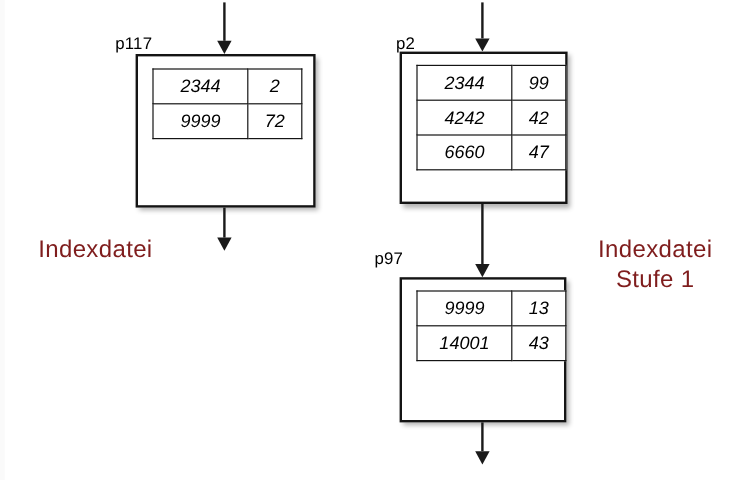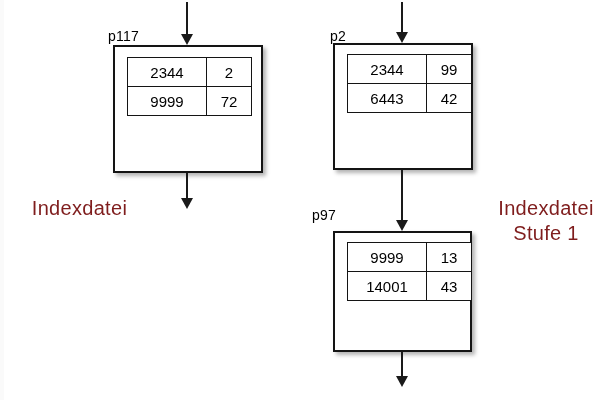--- a/index.html
+++ b/index.html
@@ -49,20 +49,21 @@
     letter-spacing: 0.2px;
     white-space: nowrap;
   }
 
   
   .entry-table {
     position: absolute;
     border-collapse: collapse;
     table-layout: fixed;
     background: #ffffff;
+    font-style: italic;
   }
   .entry-table td {
     border: 1px solid #141414;
     text-align: center;
     vertical-align: middle;
     font-family: "Liberation Sans", sans-serif;
     font-size: 15px;
     color: #000000;
     padding: 0;
     height: 28px;
@@ -110,21 +111,21 @@
 
 <div id="canvas">
 
   <div class="edge-strip"></div>
 
   <div class="arrow" style="left:181px; top:2px; width:12px; height:43px;">
     <div class="shaft" style="height:32px;"></div>
     <div class="head" style="top:32px;"></div>
   </div>
 
-  <div class="page-label" style="left:108px; top:28px;">p117</div>
+  <div class="page-label" style="left:96px; top:28px;">p117</div>
 
   <div class="page-box" style="left:113px; top:45px; width:150px; height:128px;"></div>
 
   <table class="entry-table" style="left:127px; top:57px;">
     <tbody>
       <tr>
         <td class="key">2344</td>
         <td class="ptr">2</td>
       </tr>
       <tr>
@@ -152,22 +153,26 @@
 
   <div class="page-box" style="left:333px; top:43px; width:140px; height:127px;"></div>
 
   <table class="entry-table" style="left:347px; top:54px;">
     <tbody>
       <tr>
         <td class="key">2344</td>
         <td class="ptr">99</td>
       </tr>
       <tr>
-        <td class="key">6443</td>
+        <td class="key">4242</td>
         <td class="ptr">42</td>
+      </tr>
+      <tr>
+        <td class="key">6660</td>
+        <td class="ptr">47</td>
       </tr>
     </tbody>
   </table>
 
   <div class="arrow" style="left:396px; top:170px; width:12px; height:61px;">
     <div class="shaft" style="height:50px;"></div>
     <div class="head" style="top:50px;"></div>
   </div>
 
   <div class="page-label" style="left:312px; top:207px;">p97</div>

